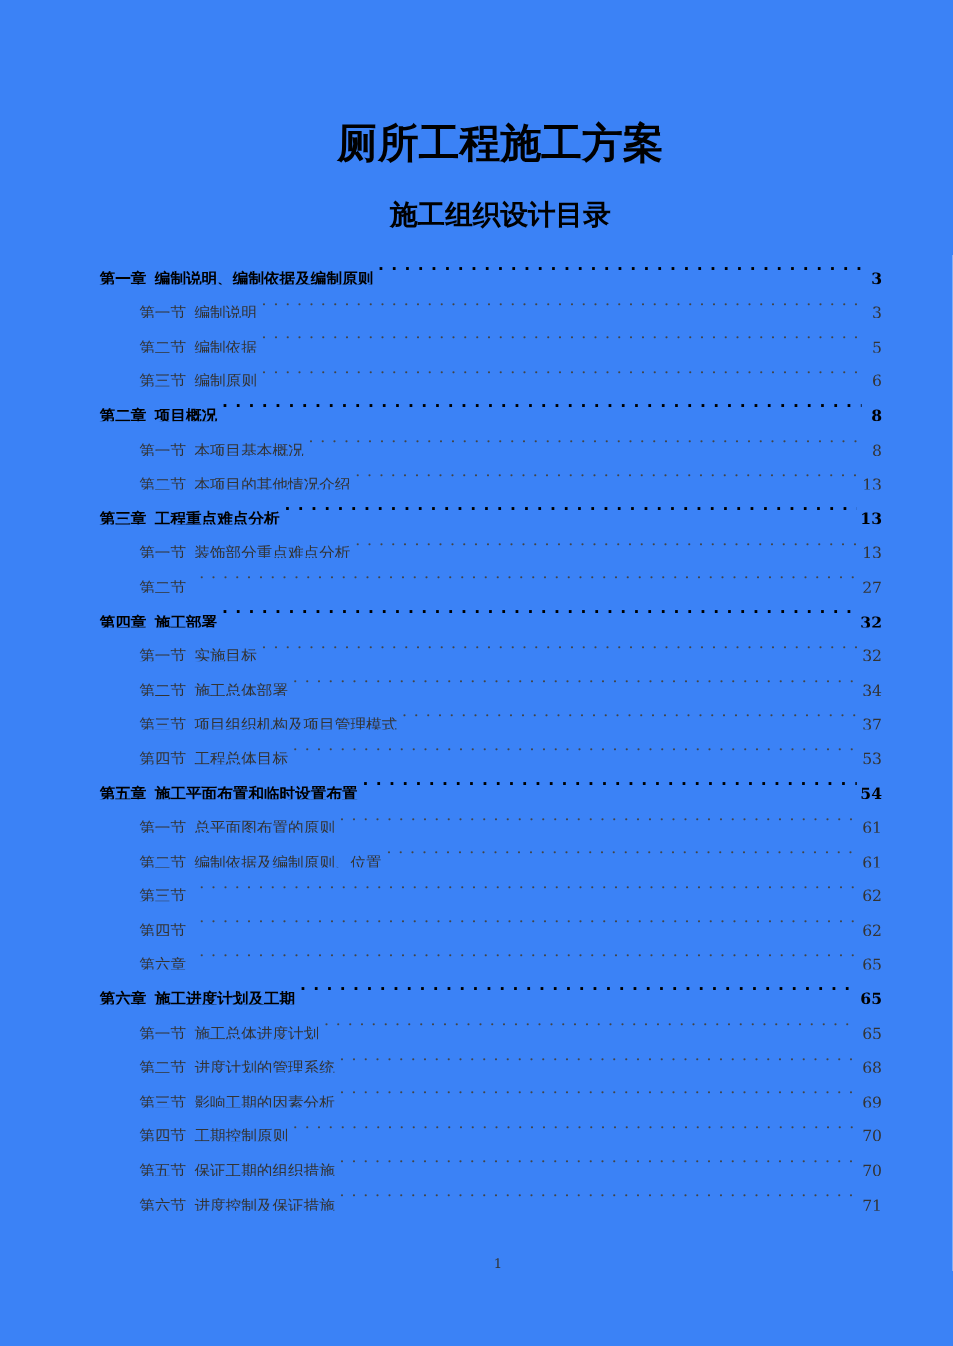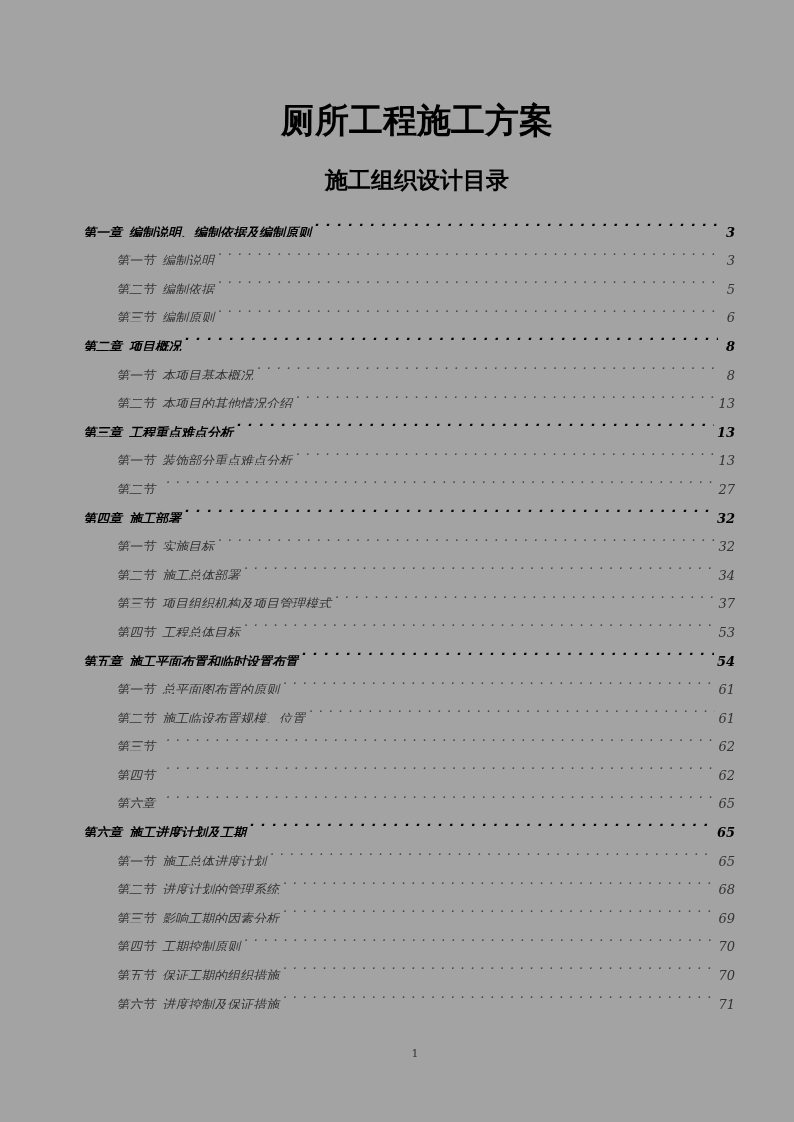--- a/index.html
+++ b/index.html
@@ -13,21 +13,21 @@
       position: relative;
       overflow: hidden;
       font-family: "DejaVu Serif", "Liberation Serif", serif;
       color: #000;
     }
     .page {
       position: absolute;
       left: 0; top: 0;
       width: 794px;
       height: 1122px;
-      background: #a3a3a3;
+      background: #3b82f6;
     }
     .doc-title {
       position: absolute;
       left: 0;
       width: 794px;
       top: 98px;
       text-align: center;
       font-family: "DejaVu Sans", "Liberation Sans", sans-serif;
       font-weight: bold;
       font-size: 34px;
@@ -47,21 +47,20 @@
       font-size: 23px;
       line-height: 32px;
       color: #000;
       margin-left: 20px;
     }
     .toc {
       position: absolute;
       left: 83px;
       top: 208px;
       width: 652px;
-      font-style: italic;
     }
     .toc-row {
       display: flex;
       align-items: baseline;
       height: 28.6px;
       line-height: 28.6px;
       white-space: nowrap;
       overflow: hidden;
       text-decoration: none;
       color: inherit;
@@ -264,21 +263,21 @@
       <a class="toc-row section">
     <span class="num">第一节</span>
     <span class="gap"></span>
     <span class="label">总平面图布置的原则</span>
     <span class="leader"></span>
     <span class="page">61</span>
   </a>
       <a class="toc-row section">
     <span class="num">第二节</span>
     <span class="gap"></span>
-    <span class="label">施工临设布置规模、位置</span>
+    <span class="label">编制依据及编制原则、位置</span>
     <span class="leader"></span>
     <span class="page">61</span>
   </a>
       <a class="toc-row section">
     <span class="num">第三节</span>
     <span class="gap"></span>
     <span class="leader"></span>
     <span class="page">62</span>
   </a>
       <a class="toc-row section">

